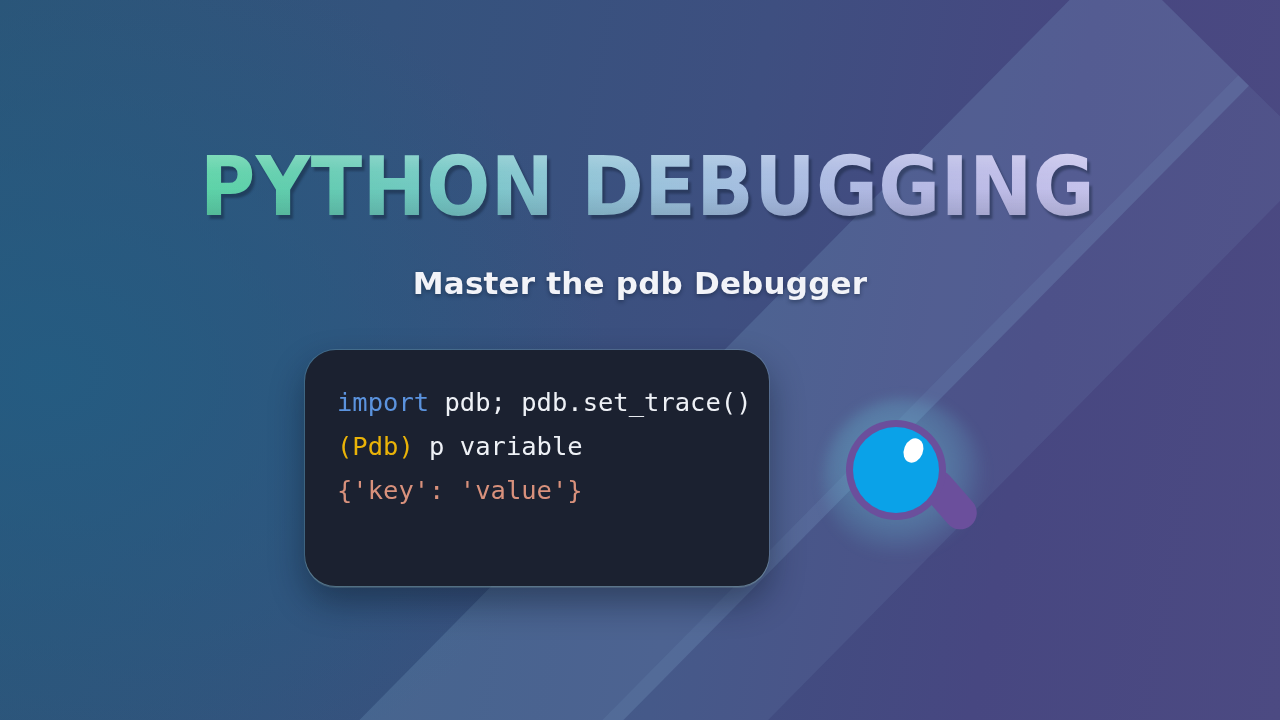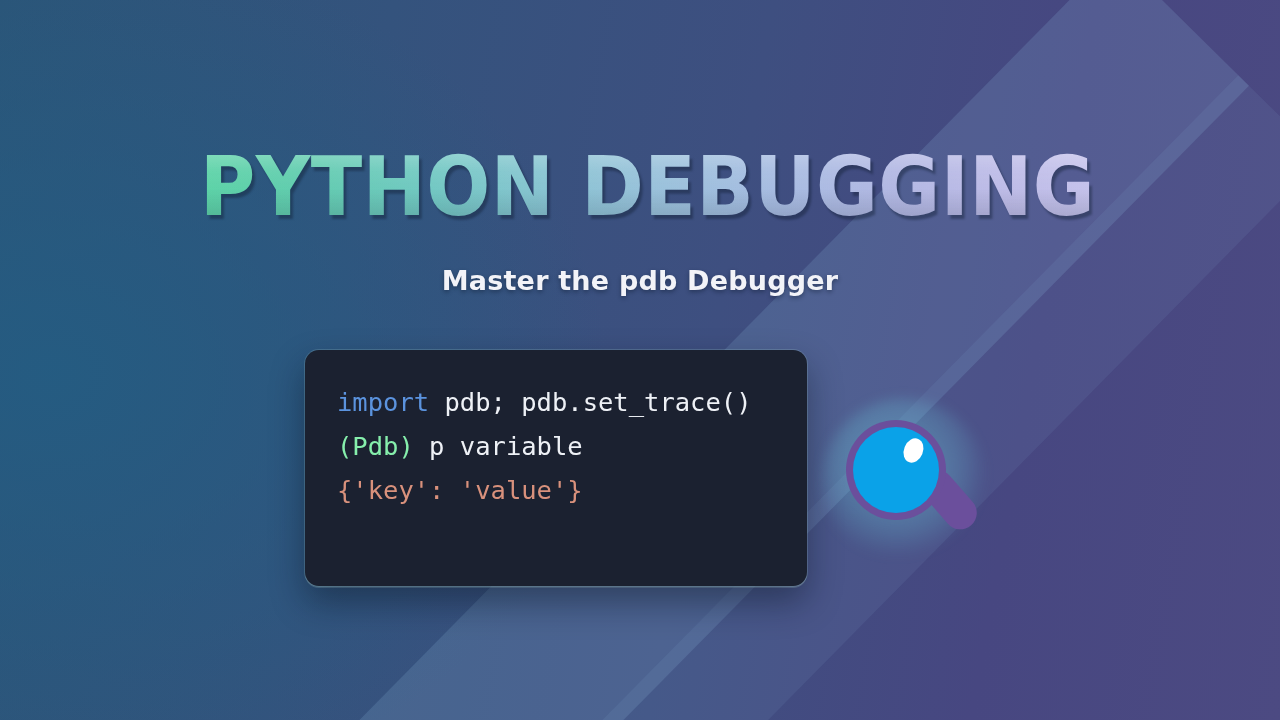--- a/index.html
+++ b/index.html
@@ -77,33 +77,33 @@
     -webkit-text-fill-color:transparent;
   }
 
   
   .subtitle {
     position:absolute;
     top:265px; left:0; right:0;
     text-align:center;
     font-family:"DejaVu Sans", sans-serif;
     font-weight:bold;
-    font-size:27px;
+    font-size:31px;
     letter-spacing:0.2px;
     color:#f2f3f8;
     text-shadow:0 2px 4px rgba(12,24,44,0.45);
   }
 
   
   .code-card {
     position:absolute;
     left:305px; top:350px;
-    width:502px; height:236px;
+    width:464px; height:236px;
     background:#1b2130;
-    border-radius:14px;
+    border-radius:31px;
     overflow:hidden;
     box-shadow:
       0 0 0 1px rgba(168,214,214,0.20),
       0 16px 34px rgba(8,16,32,0.42),
       0 2px 0 rgba(190,228,226,0.28);
   }
   .code-inner {
     position:absolute;
     left:32px; top:30px;
     width:500px;
@@ -111,21 +111,21 @@
   }
   .code-line {
     font-family:"DejaVu Sans Mono", monospace;
     font-size:25.5px;
     line-height:44px;
     color:#eef1f6;
     white-space:pre;
     letter-spacing:0px;
   }
   .tok-kw     { color:#5b93de; }
-  .tok-prompt { color:#86efac; }
+  .tok-prompt { color:#eab308; }
   .tok-plain  { color:#eef1f6; }
   .tok-str    { color:#d9917c;margin-top:12px; }
 
   
   .magnifier {
     position:absolute;
     left:836px; top:412px;
     width:136px; height:136px;
   }
   .mag-glow {

